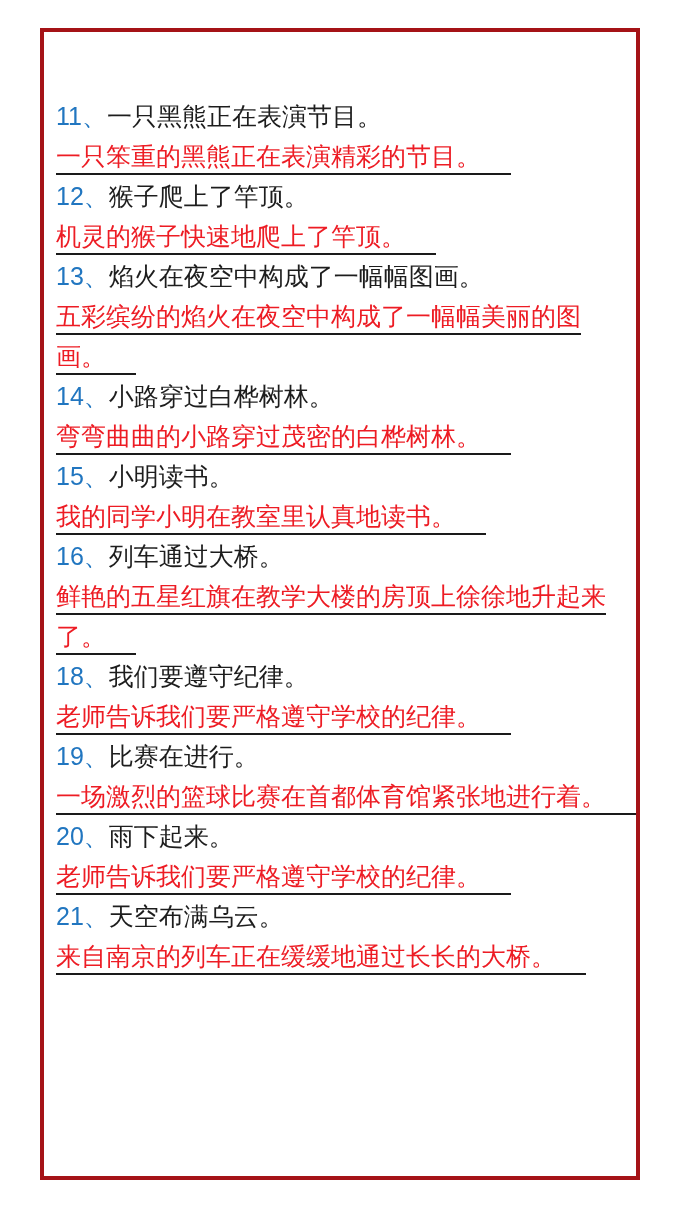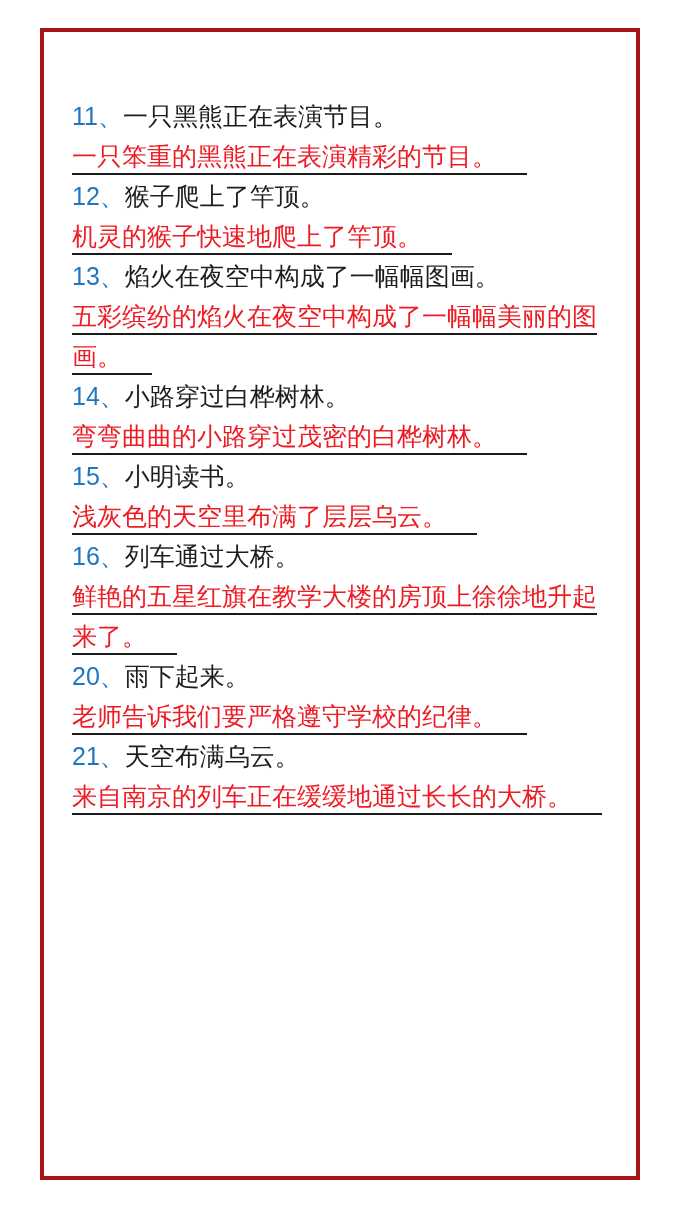--- a/index.html
+++ b/index.html
@@ -29,21 +29,21 @@
   .frame {
     position: absolute;
     left: 40px;
     top: 28px;
     width: 600px;
     height: 1152px;
     border: 4px solid var(--border-red);
     background: var(--page-bg);
   }
   .content {
-    padding: 64px 18px 0 28px;
+    padding: 64px 18px 0 12px;
     font-size: 25px;
     line-height: 40px;
     color: var(--ink);
     line-break: strict;
     word-break: normal;
   }
   .line { margin: 0; }
   .num {
     color: var(--num-blue);
   }
@@ -77,30 +77,38 @@
     <div class="line ans-line"><span class="ans">五彩缤纷的焰火在夜空中构成了一幅幅美丽的图画。</span></div>
   </div>
 
   <div class="item">
     <div class="line base-line"><span class="num">14、</span><span class="base">小路穿过白桦树林。</span></div>
     <div class="line ans-line"><span class="ans">弯弯曲曲的小路穿过茂密的白桦树林。</span></div>
   </div>
 
   <div class="item">
     <div class="line base-line"><span class="num">15、</span><span class="base">小明读书。</span></div>
-    <div class="line ans-line"><span class="ans">浅灰色的天空里布满了层层乌云。</span></div>
+    <div class="line ans-line"><span class="ans">我的同学小明在教室里认真地读书。</span></div>
   </div>
 
   <div class="item">
     <div class="line base-line"><span class="num">16、</span><span class="base">列车通过大桥。</span></div>
     <div class="line ans-line"><span class="ans">鲜艳的五星红旗在教学大楼的房顶上徐徐地升起来了。</span></div>
   </div>
 
 
+  <div class="item">
+    <div class="line base-line"><span class="num">18、</span><span class="base">我们要遵守纪律。</span></div>
+    <div class="line ans-line"><span class="ans">老师告诉我们要严格遵守学校的纪律。</span></div>
+  </div>
 
+  <div class="item">
+    <div class="line base-line"><span class="num">19、</span><span class="base">比赛在进行。</span></div>
+    <div class="line ans-line"><span class="ans">一场激烈的篮球比赛在首都体育馆紧张地进行着。</span></div>
+  </div>
 
   <div class="item">
     <div class="line base-line"><span class="num">20、</span><span class="base">雨下起来。</span></div>
     <div class="line ans-line"><span class="ans">老师告诉我们要严格遵守学校的纪律。</span></div>
   </div>
 
   <div class="item">
     <div class="line base-line"><span class="num">21、</span><span class="base">天空布满乌云。</span></div>
     <div class="line ans-line"><span class="ans">来自南京的列车正在缓缓地通过长长的大桥。</span></div>
   </div>

